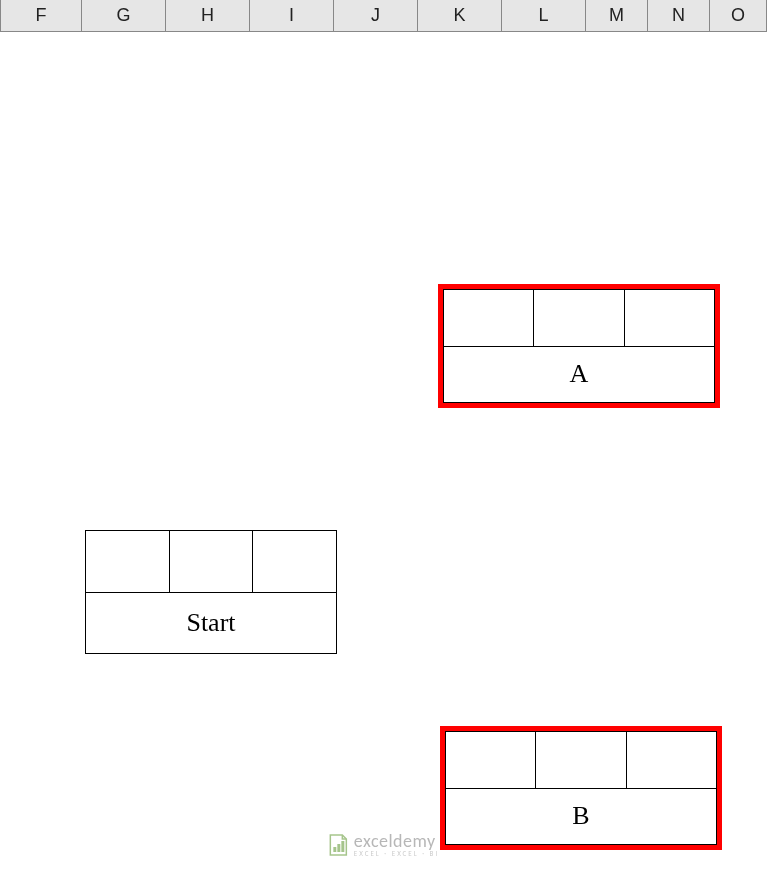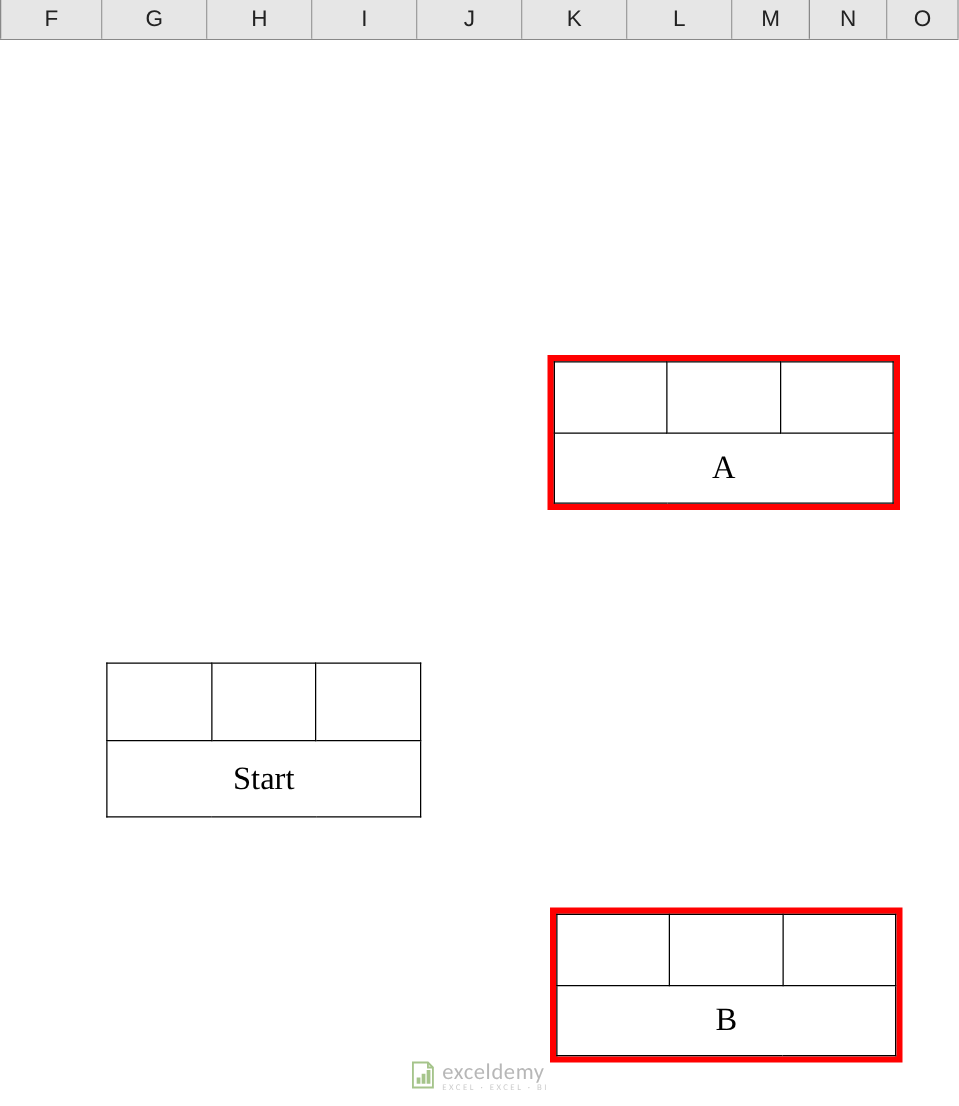--- a/index.html
+++ b/index.html
@@ -48,24 +48,25 @@
       vertical-align: middle;
       font-family: 'Times New Roman', serif;
       font-size: 26px;
       background: #fff;
     }
     .red-outline {
       border: 5px solid #ff0000;
     }
     .watermark {
       position: absolute;
-      bottom: 12px;
+      bottom: 28px;
       left: 50%;
       transform: translateX(-50%);
       display: flex;
+      align-items: center;
       gap: 6px;
       opacity: 0.6;
     }
     .watermark-icon {
       width: 20px;
       height: 24px;
       position: relative;
     }
     .watermark-icon svg { width: 100%; height: 100%; }
     .watermark-text {

